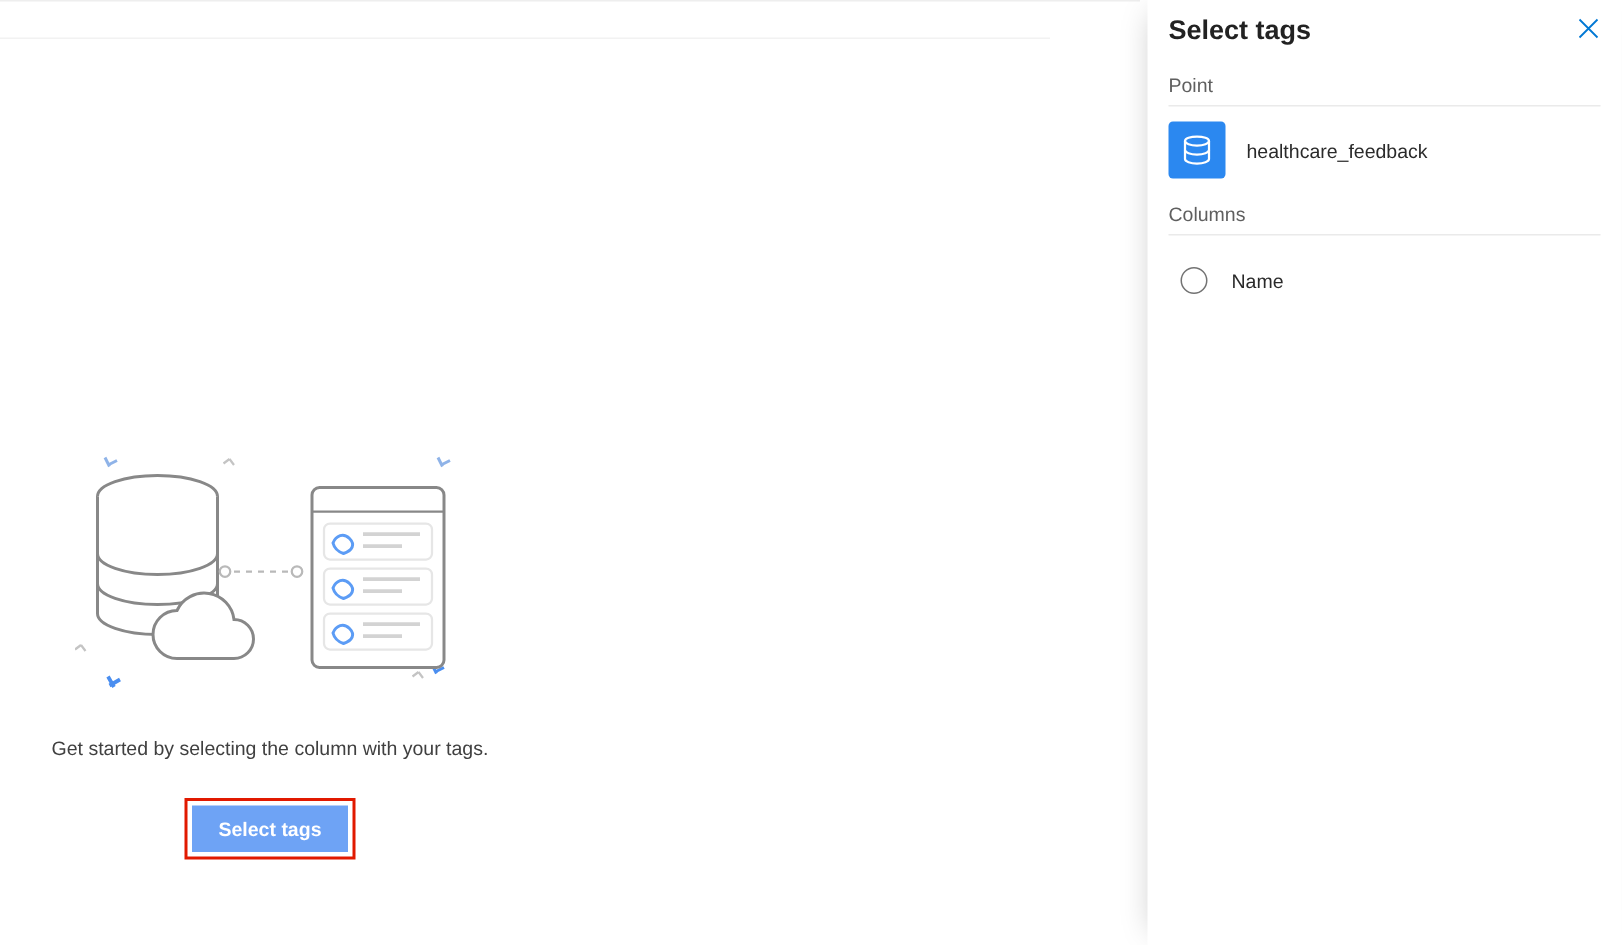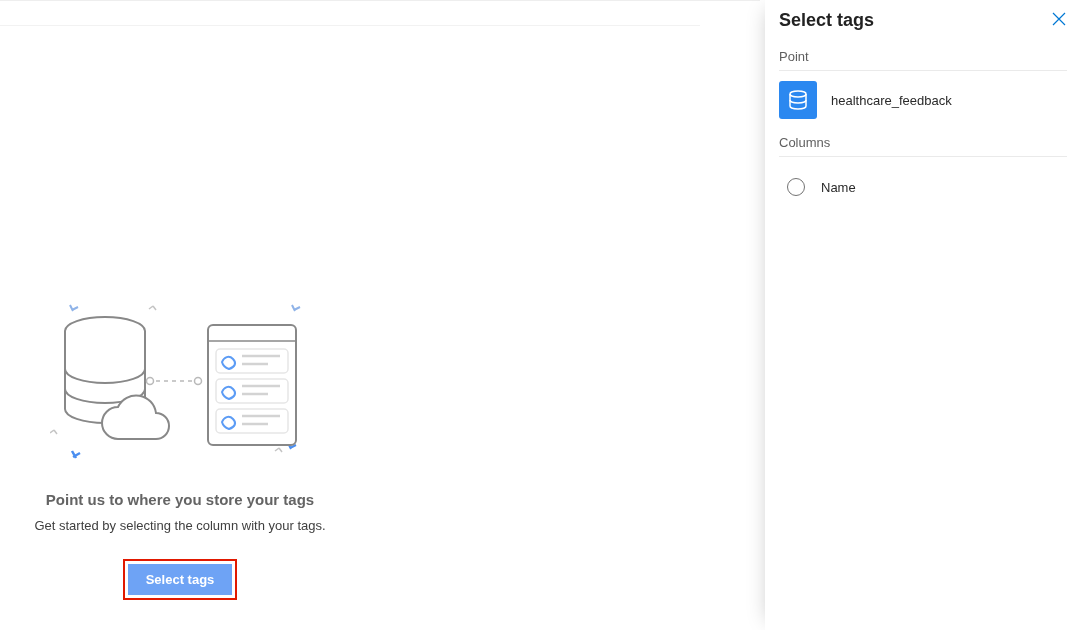--- a/index.html
+++ b/index.html
@@ -206,21 +206,20 @@
         <path d="M172 91 c2 -5 7 -7 11 -3 c4 4 2 8 -4 10 c-3 -1 -6 -3 -7 -7 z" fill="none" stroke="#5c9cf5" stroke-width="2"></path>
         <line x1="192" y1="85" x2="230" y2="85" stroke="#d3d3d3" stroke-width="2.5"></line>
         <line x1="192" y1="93" x2="218" y2="93" stroke="#d3d3d3" stroke-width="2.5"></line>
 
         <rect x="166" y="108" width="72" height="24" rx="4" fill="none" stroke="#e6e6e6" stroke-width="1.5"></rect>
         <path d="M172 121 c2 -5 7 -7 11 -3 c4 4 2 8 -4 10 c-3 -1 -6 -3 -7 -7 z" fill="none" stroke="#5c9cf5" stroke-width="2"></path>
         <line x1="192" y1="115" x2="230" y2="115" stroke="#d3d3d3" stroke-width="2.5"></line>
         <line x1="192" y1="123" x2="218" y2="123" stroke="#d3d3d3" stroke-width="2.5"></line>
       </svg>
     </div>
-    <div class="empty-title">Point us to where you store your tags</div>
     <div class="empty-subtitle">Get started by selecting the column with your tags.</div>
     <div class="select-tags-button-wrap">
       <button class="select-tags-button">Select tags</button>
     </div>
   </div>
 </div>
 
 <div class="side-panel">
   <div class="panel-header">
     <div class="panel-title">Select tags</div>

